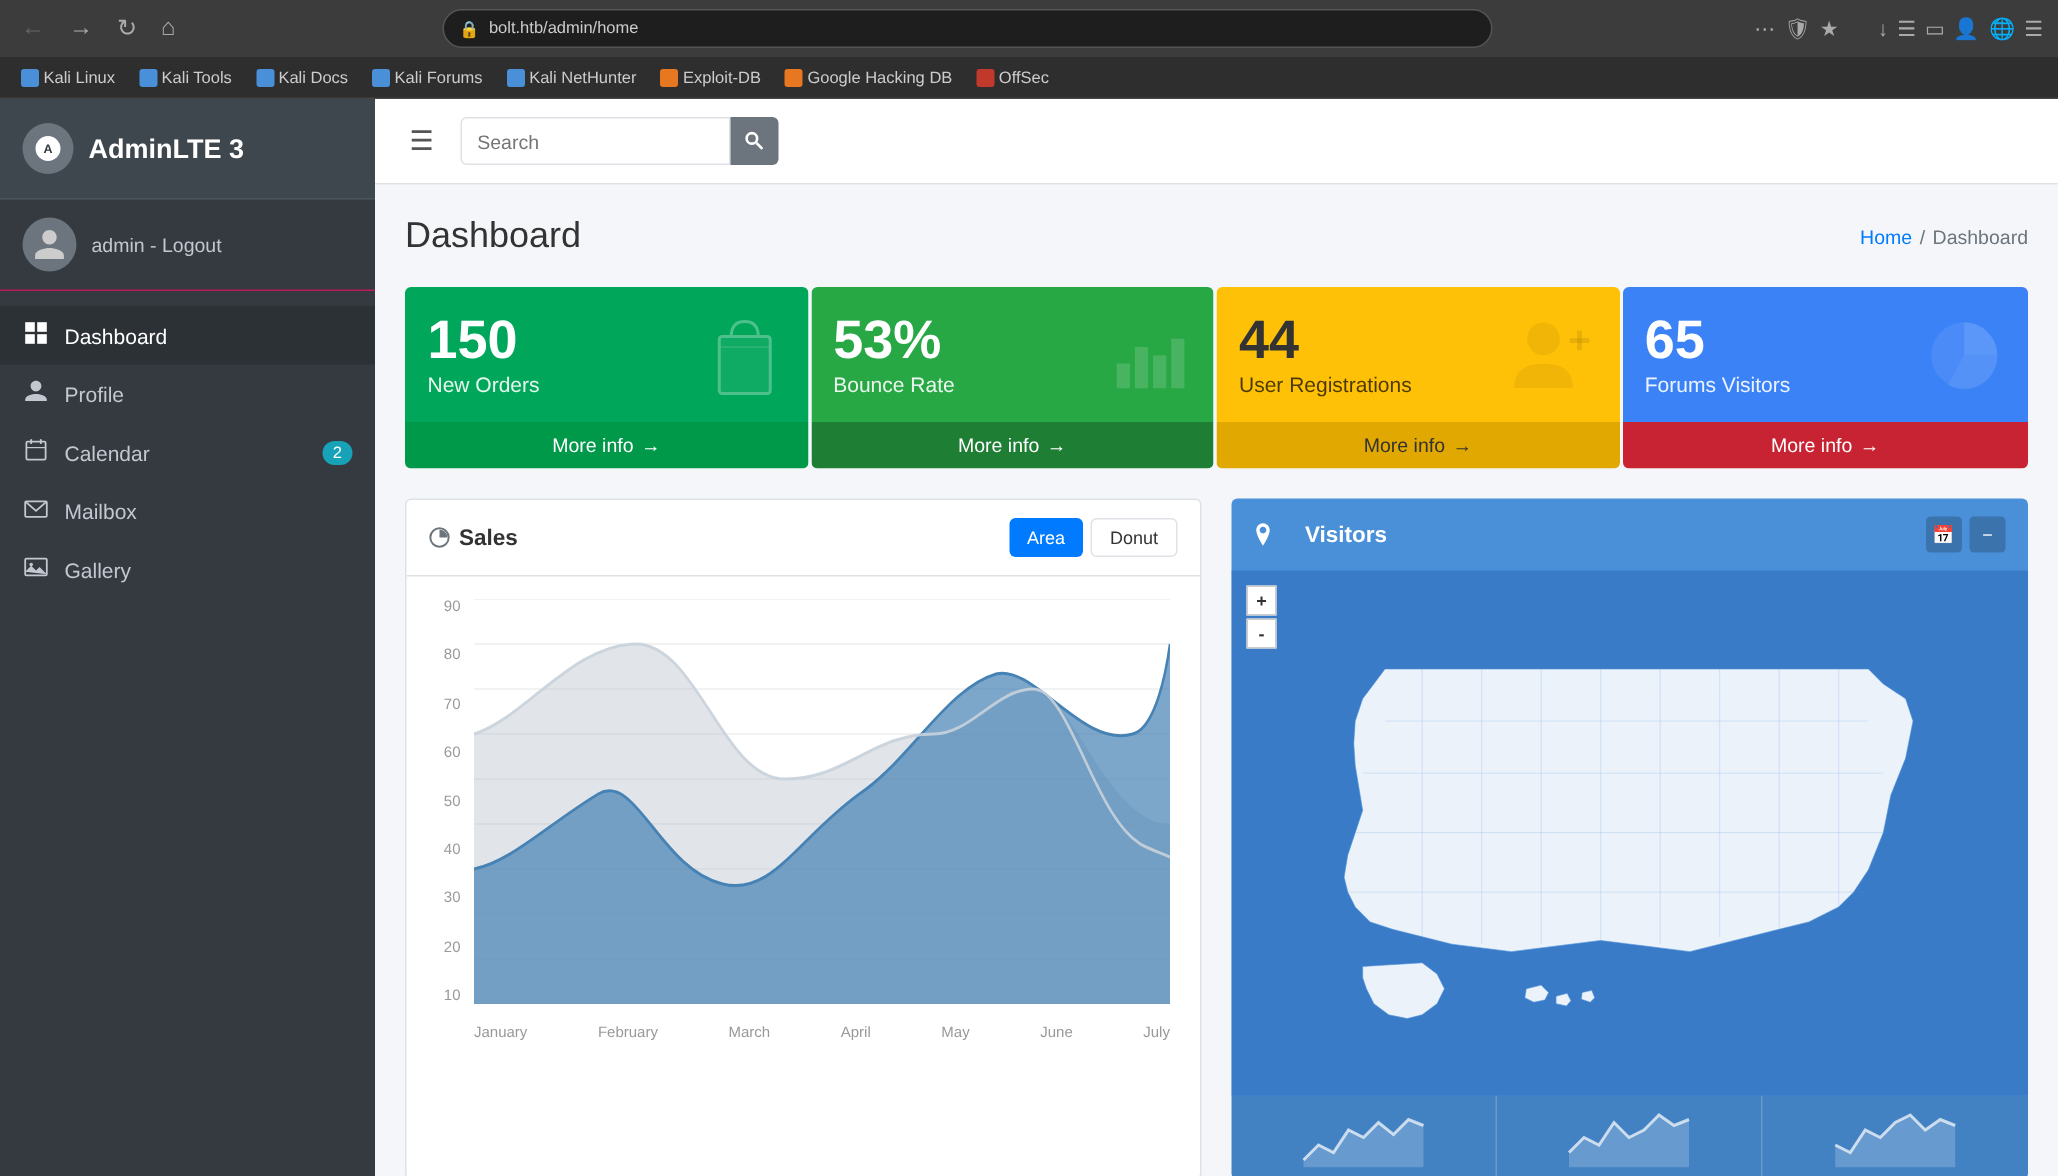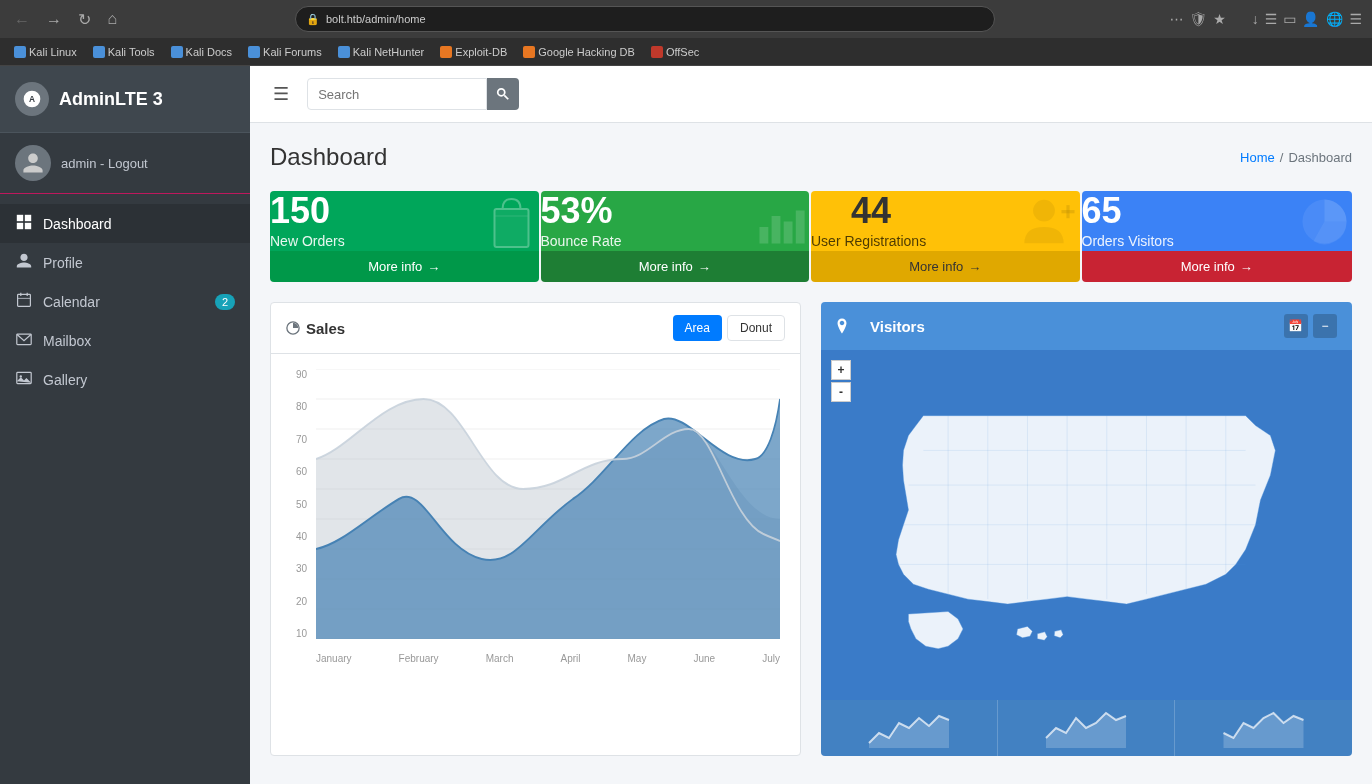--- a/index.html
+++ b/index.html
@@ -52,31 +52,31 @@
     .content-wrapper { flex: 1; padding: 20px 20px; overflow-y: auto; background: #f4f6f9; }
     .content-header { display: flex; justify-content: space-between; align-items: center; margin-bottom: 20px; }
     .content-title { font-size: 24px; color: #333; font-weight: 400; }
     .breadcrumb { display: flex; align-items: center; gap: 5px; font-size: 13px; color: #6c757d; }
     .breadcrumb a { color: #007bff; text-decoration: none; }
     .breadcrumb-sep { color: #6c757d; }
 
     
     .info-boxes { display: grid; grid-template-columns: repeat(4, 1fr); gap: 0; margin-bottom: 20px; }
     .info-box { display: flex; flex-direction: column; padding: 0; border-radius: 4px; overflow: hidden; }
-    .info-box-content { display: flex; align-items: center; flex: 1; justify-content: space-between; }
+    .info-box-content { display: flex; align-items: center; padding: 15px; flex: 1; justify-content: space-between; }
     .info-box-text { }
     .info-box-number { font-size: 36px; font-weight: 700; color: white; line-height: 1; }
     .info-box-label { color: rgba(255,255,255,0.9); font-size: 14px; margin-top: 4px; }
     .info-box-icon { font-size: 60px; opacity: 0.3; color: white; display: flex; align-items: center; justify-content: center; }
     .info-box-footer { padding: 8px 15px; font-size: 13px; color: white; display: flex; align-items: center; justify-content: center; gap: 5px; cursor: pointer; }
 
     .info-box-teal { background: #00a65a; }
     .info-box-green { background: #28a745; }
     .info-box-yellow { background: #ffc107; }
-    .info-box-yellow .info-box-number { color: #333; margin-left: 40px; }
+    .info-box-yellow .info-box-number { color: #333; }
     .info-box-yellow .info-box-label { color: rgba(0,0,0,0.7); }
     .info-box-yellow .info-box-icon { color: #333; }
     .info-box-red { background: #3b82f6; }
 
     
     .bottom-row { display: grid; grid-template-columns: 1fr 1fr; gap: 20px; }
 
     
     .card { background: white; border-radius: 4px; border: 1px solid #dee2e6; overflow: hidden; }
     .card-header { padding: 12px 15px; display: flex; align-items: center; justify-content: space-between; border-bottom: 1px solid #dee2e6; }
@@ -332,21 +332,21 @@
           <div class="info-box-footer" style="background:#e0a800; padding:8px 15px; font-size:13px; color:#333; display:flex; align-items:center; justify-content:center; gap:5px; cursor:pointer;">
             <span>More info</span>
             <span>→</span>
           </div>
         </div>
 
         <div class="info-box">
           <div class="info-box-content info-box-red">
             <div class="info-box-text">
               <div class="info-box-number">65</div>
-              <div class="info-box-label">Orders Visitors</div>
+              <div class="info-box-label">Forums Visitors</div>
             </div>
             <div class="info-box-icon">
               <svg viewBox="0 0 50 50" width="55" height="55">
                 <circle cx="25" cy="25" r="20" fill="rgba(255,255,255,0.25)"></circle>
                 <path d="M25 25 L25 5 A20 20 0 0 1 45 25 Z" fill="rgba(255,255,255,0.4)"></path>
                 <path d="M25 25 L45 25 A20 20 0 0 1 15 43 Z" fill="rgba(255,255,255,0.25)"></path>
               </svg>
             </div>
           </div>
           <div class="info-box-footer info-box-red" style="background:#c82333">

